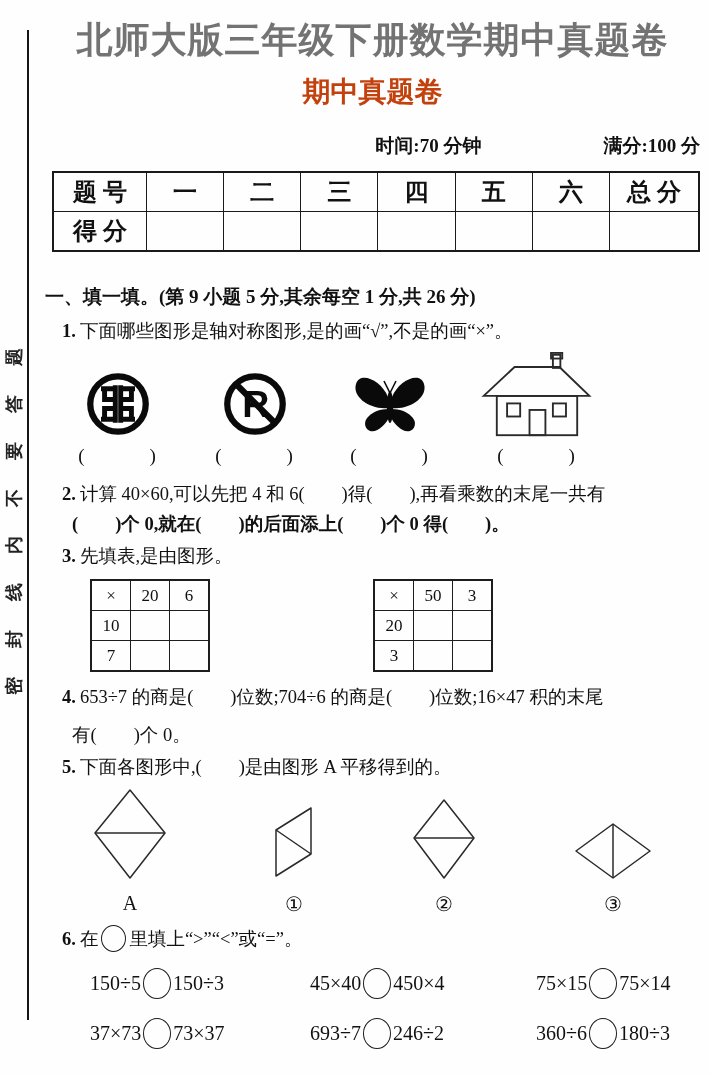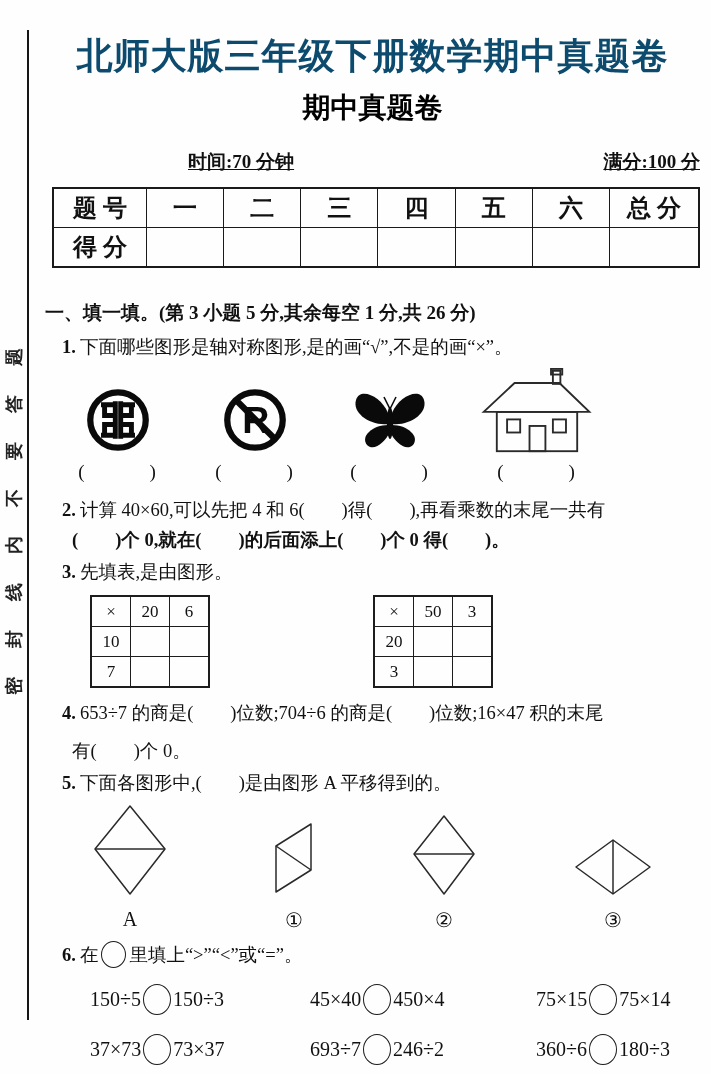--- a/index.html
+++ b/index.html
@@ -18,32 +18,32 @@
     display:flex;flex-direction:column;gap:29px;align-items:center;
     font-size:18px;font-weight:bold;color:#222;
     font-family:"Liberation Sans","DejaVu Sans",sans-serif;
   }
   .seal-chars span{display:block;transform:rotate(-90deg);line-height:18px;}
 
   
   .content{position:absolute;left:45px;top:0;width:655px;}
 
   .title{
-    margin-top:34px;text-align:center;
+    margin-top:18px;text-align:center;
     font-family:"Liberation Sans","DejaVu Sans",sans-serif;
-    font-weight:900;font-size:36px;line-height:1.2;letter-spacing:1px;color:#0c4a6e;
+    font-weight:900;font-size:36px;line-height:1.2;letter-spacing:1px;color:#737373;
   }
   .subtitle{
     margin-top:12px;text-align:center;
     font-family:"Liberation Sans","DejaVu Sans",sans-serif;
-    font-weight:900;font-size:28px;color:#000000;
+    font-weight:900;font-size:28px;color:#c2410c;
   }
   .info-row{
-    margin-top:22px;display:flex;justify-content:space-between;
-    font-weight:bold;font-size:19px;text-decoration:underline;
+    margin-top:22px;display:flex;justify-content:flex-end;
+    font-weight:bold;font-size:19px;
   }
   .info-row .time{margin-left:143px;}
   .info-row .full{margin-left:122px;}
 
   
   table{border-collapse:collapse;}
   .score-table{margin:12px 0 0 7px;width:648px;table-layout:fixed;}
   .score-table td{
     border:1.4px solid #1a1a1a;height:38px;text-align:center;
     font-weight:bold;font-size:24px;padding:0;
@@ -146,21 +146,21 @@
         <td></td>
         <td></td>
         <td></td>
         <td></td>
         <td></td>
         <td class="last"></td>
       </tr>
     </tbody>
       </table>
 
-    <div class="section-heading"><span>一、填一填。</span><span>(第 3 小题 5 分,其余每空 1 分,共 26 分)</span></div>
+    <div class="section-heading"><span>一、填一填。</span><span>(第 9 小题 5 分,其余每空 1 分,共 26 分)</span></div>
 
     <div class="qline qtext-start"><span class="qnum">1.</span><span>下面哪些图形是轴对称图形,是的画“√”,不是的画“×”。</span></div>
 
     <div class="figures-row">
       <div class="figure-block fb1">
         <div class="fig-holder">
           <svg width="68" height="68" viewBox="0 0 76 76">
             <circle cx="38" cy="38" r="31" fill="none" stroke="#0a0a0a" stroke-width="7"></circle>
             <g stroke="#0a0a0a" stroke-width="5.5" fill="none">
               <path d="M35,21 H19 M35,55 H19 M23,21 V33 H34 M23,55 V43 H34 M35,17 V38 M35,59 V38"></path>

